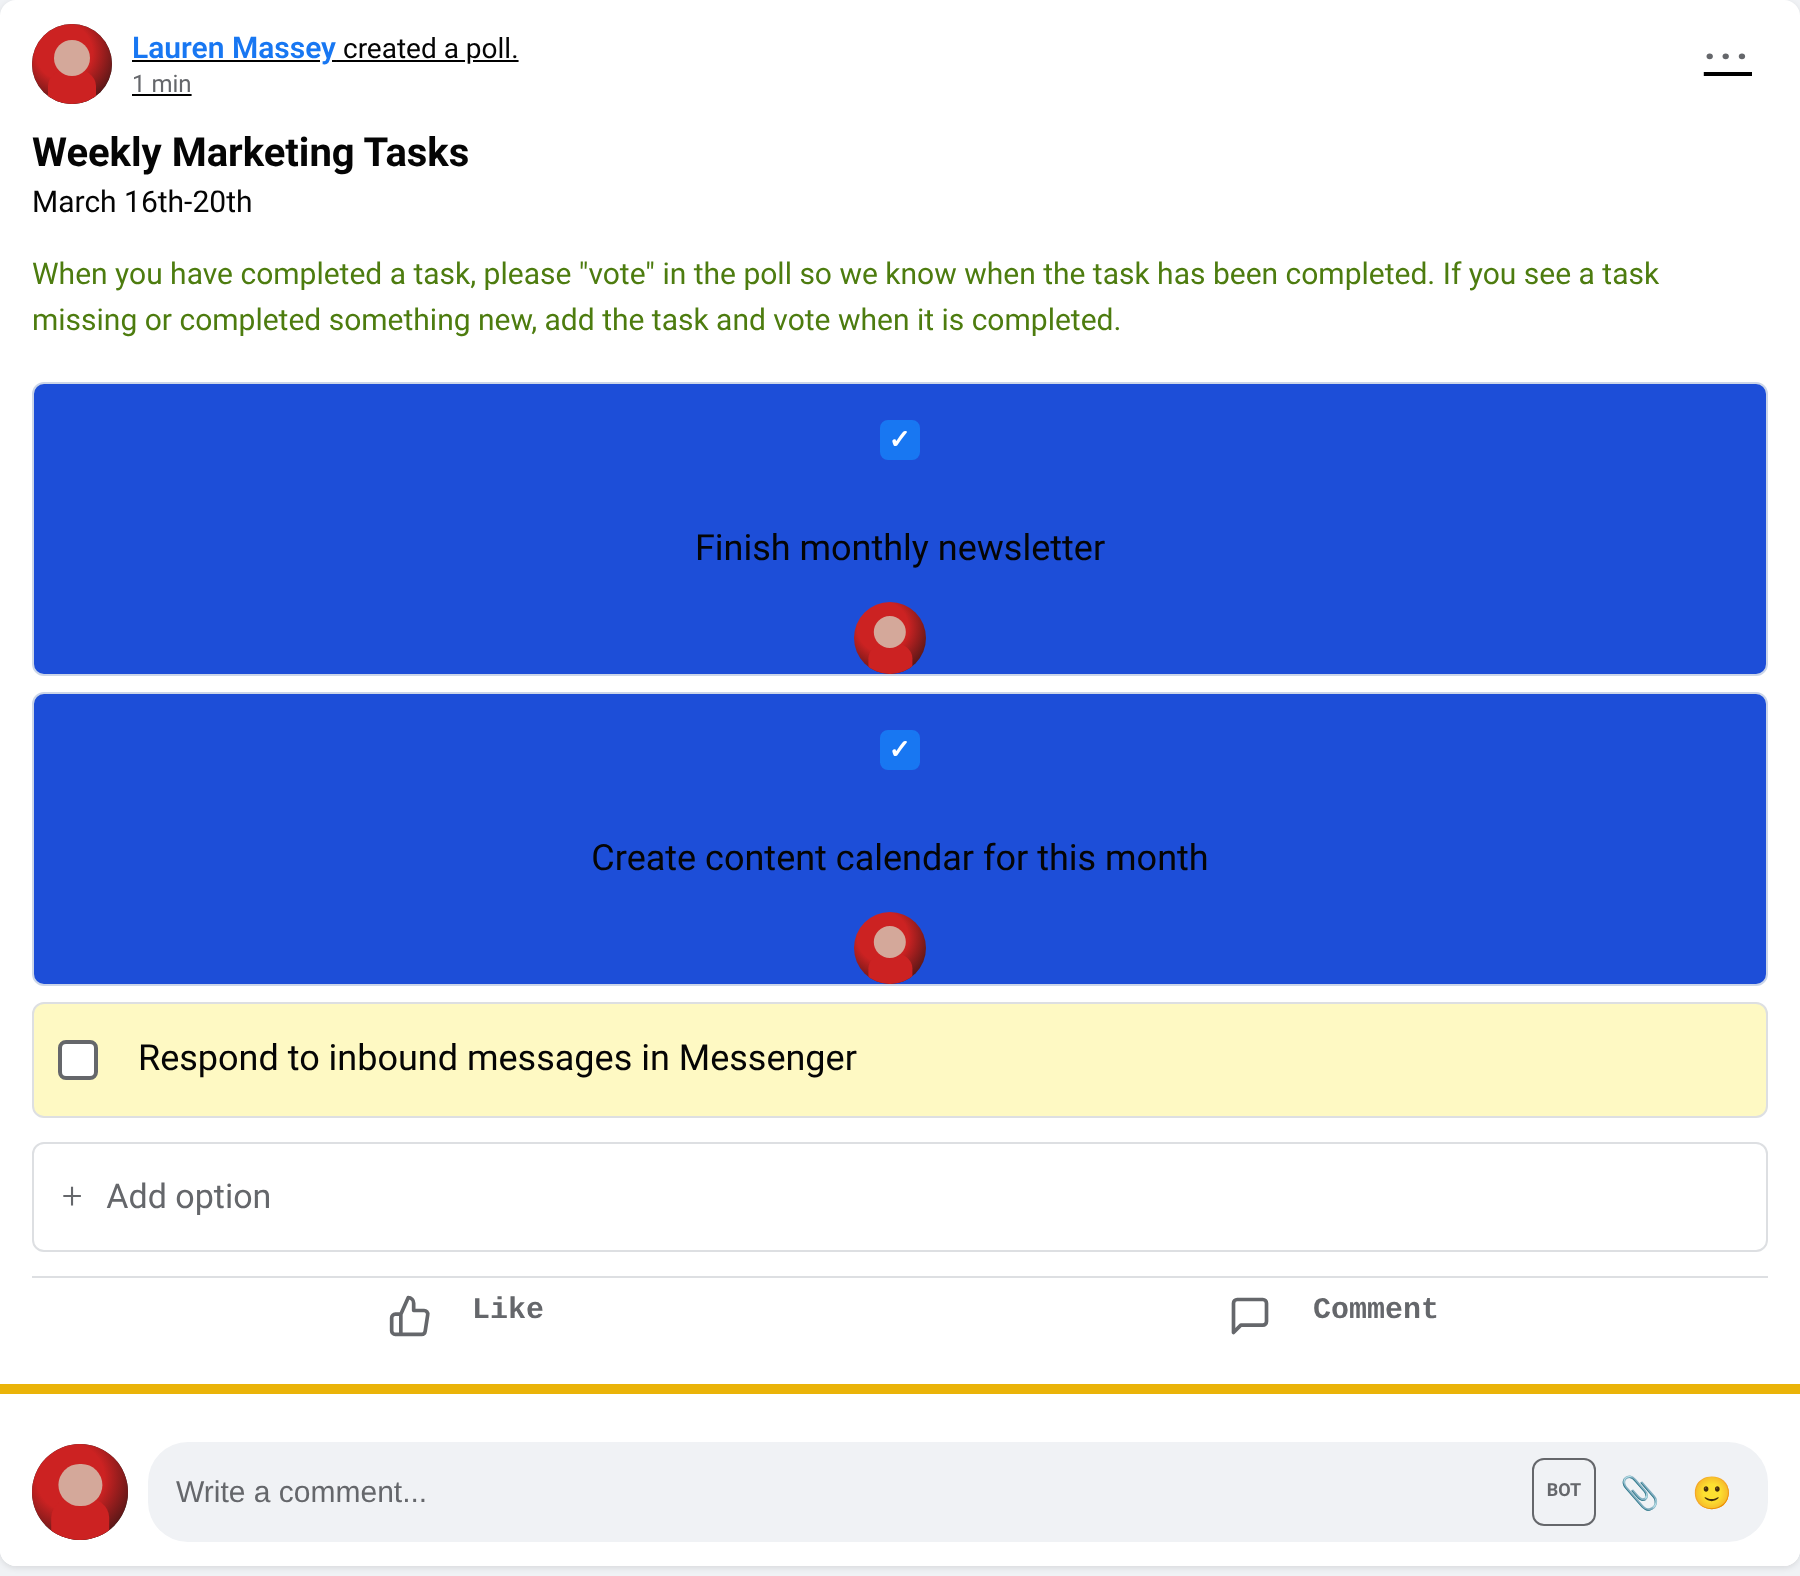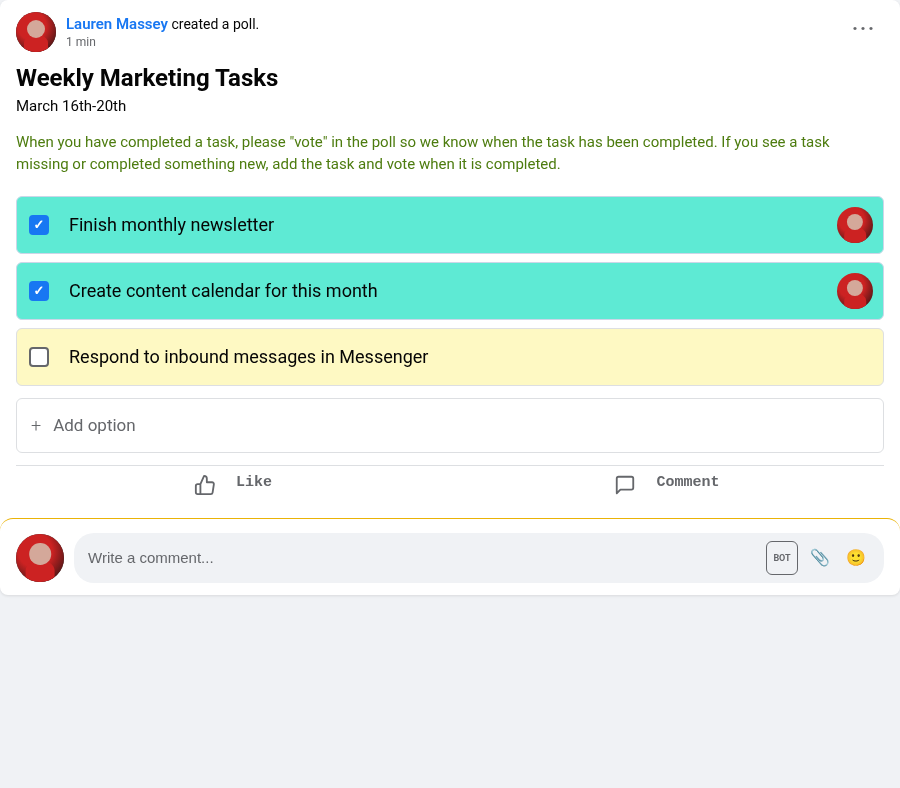--- a/index.html
+++ b/index.html
@@ -20,20 +20,21 @@
       overflow: hidden;
     }
     .post-body {
       padding: 12px 16px 8px 16px;
     }
     .post-header {
       display: flex;
       align-items: flex-start;
       justify-content: space-between;
       margin-bottom: 12px;
+      text-decoration: underline;
     }
     .post-header-left {
       display: flex;
       align-items: center;
       gap: 10px;
     }
     .avatar {
       width: 40px;
       height: 40px;
       border-radius: 50%;
@@ -95,21 +96,21 @@
     .more-options {
       font-size: 20px;
       color: #65676b;
       cursor: pointer;
       padding: 4px 8px;
       border-radius: 50%;
       letter-spacing: 2px;
       font-weight: 700;
     }
     .post-title {
-      font-size: 24px;
+      font-size: 20px;
       font-weight: 700;
       color: #050505;
       margin-bottom: 4px;
       line-height: 1.2;
     }
     .post-subtitle {
       font-size: 15px;
       color: #050505;
       margin-bottom: 16px;
     }
@@ -130,22 +131,23 @@
       align-items: center;
       border: 1px solid #dddfe2;
       border-radius: 6px;
       margin-bottom: 8px;
       padding: 0;
       overflow: hidden;
       position: relative;
       background: #fef9c3;
     }
     .poll-option.voted {
-      background: #5eead4;
+      background: #1d4ed8;
       border-color: #ccd6e8;
+      flex-direction: column;
     }
     .poll-option.voted .option-text {
       font-size: 18px;
       font-weight: 400;
       color: #050505;
     }
     .poll-checkbox {
       width: 44px;
       height: 56px;
       display: flex;
@@ -233,25 +235,24 @@
       font-size: 15px;
       font-weight: 600;
       font-family: Liberation Mono, monospace;
     }
     .action-icon {
       font-size: 20px;
     }
     .comment-bar {
       display: flex;
       align-items: center;
-      padding: 14px 16px 12px 16px;
+      padding: 24px 16px 12px 16px;
       gap: 10px;
       background: #fff;
-      border-top: 1px solid #eab308;
-      border-radius: 13px;
+      border-top: 5px solid #eab308;
     }
     .comment-input-wrap {
       flex: 1;
       display: flex;
       align-items: center;
       background: #f0f2f5;
       border-radius: 20px;
       padding: 8px 14px;
     }
     .comment-input {

